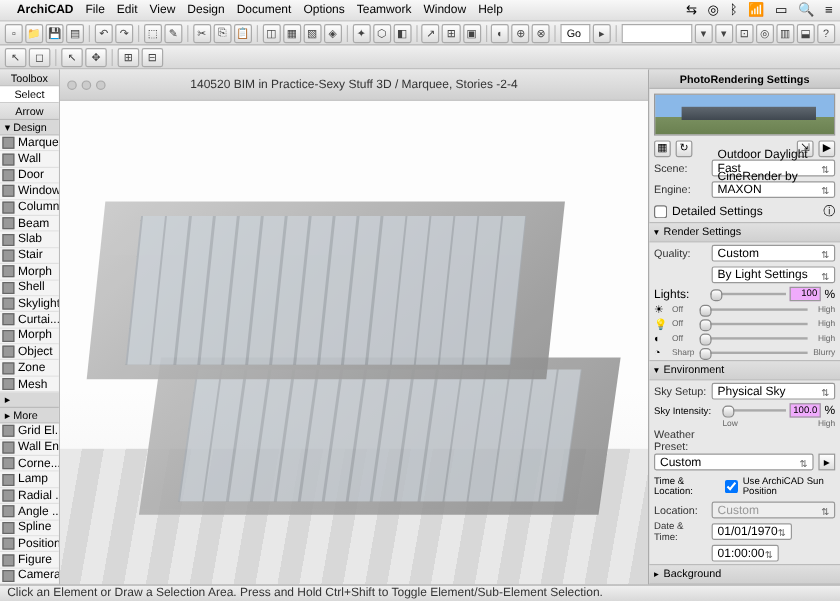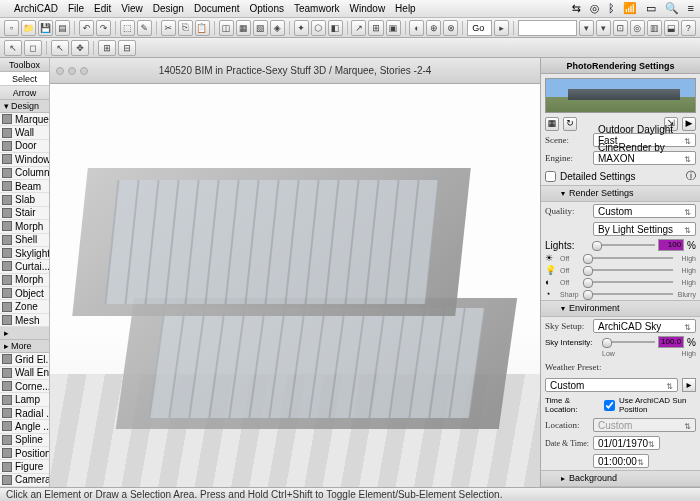--- a/index.html
+++ b/index.html
@@ -1,20 +1,20 @@
 <!DOCTYPE html>
 <html><head>
 <meta charset="utf-8">
 <style>
 * { margin: 0; padding: 0; box-sizing: border-box; font-family: "Lucida Grande", Arial, sans-serif; font-size: 10px; }
 body { width: 700px; height: 501px; background: #e8e8e8; overflow: hidden; position: relative; }
 
 .menubar { height: 18px; background: linear-gradient(#f8f8f8,#e0e0e0); display: flex; align-items: center; padding: 0 6px; border-bottom: 1px solid #bbb; }
 .menubar .apple { font-size: 12px; margin-right: 8px; }
-.menubar .app { font-weight: normal; margin-right: 10px; }
+.menubar .app { font-weight: bold; margin-right: 10px; }
 .menubar .mi { margin-right: 10px; cursor: default; }
 .menubar .spacer { flex: 1; }
 .menubar .tray span { margin-left: 6px; font-size: 11px; }
 
 .maintoolbar { height: 20px; background: linear-gradient(#f4f4f4,#dcdcdc); border-bottom: 1px solid #aaa; display: flex; align-items: center; padding: 0 4px; gap: 2px; }
 .tbtn { width: 18px; height: 16px; background: linear-gradient(#fff,#ddd); border: 1px solid #aaa; border-radius: 2px; display: flex; align-items: center; justify-content: center; font-size: 9px; color: #444; }
 .tsep { width: 1px; height: 14px; background: #bbb; margin: 0 2px; }
 .tfield { height: 16px; border: 1px solid #aaa; background: #fff; padding: 0 4px; font-size: 9px; display: flex; align-items: center; }
 
 .subtoolbar { height: 20px; background: linear-gradient(#f0f0f0,#d8d8d8); border-bottom: 1px solid #aaa; display: flex; align-items: center; padding: 0 4px; gap: 2px; }
@@ -40,32 +40,32 @@
 .glass { position: absolute; inset: 8%; background: repeating-linear-gradient(90deg,#a0a8b0 0,#a0a8b0 2px,#c8d0d8 2px,#c8d0d8 20px), repeating-linear-gradient(0deg,#888 0,#888 1px,transparent 1px,transparent 30px); opacity: 0.7; }
 .ground { position: absolute; left: 0; right: 0; bottom: 0; height: 28%; background: repeating-linear-gradient(100deg,#e8e8e8 0,#e8e8e8 18px,#d8d8d8 18px,#d8d8d8 36px); }
 
 .panel { width: 160px; background: #e8e8e8; border-left: 1px solid #aaa; display: flex; flex-direction: column; overflow: hidden; }
 .panel .ptitle { height: 16px; background: linear-gradient(#e0e0e0,#c8c8c8); border-bottom: 1px solid #aaa; text-align: center; font-size: 9px; line-height: 16px; font-weight: bold; }
 .panel .preview { height: 100px; margin: 4px; border: 1px solid #999; background: linear-gradient(180deg,#8ab8e8 0%,#8ab8e8 55%,#7a9060 55%,#6a8050 100%); position: relative; }
 .panel .preview .pb { position: absolute; left: 15%; right: 10%; top: 30%; height: 35%; background: linear-gradient(#606870,#404850); }
 .panel .pvctrl { height: 16px; display: flex; align-items: center; padding: 0 4px; gap: 4px; }
 .panel .pvctrl .btn { width: 14px; height: 14px; background: linear-gradient(#fff,#ddd); border: 1px solid #999; border-radius: 2px; font-size: 9px; text-align: center; }
 .panel .row { display: flex; align-items: center; padding: 2px 4px; gap: 4px; min-height: 18px; }
-.panel .row .lbl { width: 44px; font-size: 9px; color: #333; flex-shrink: 0; font-family: Liberation Serif, serif; }
+.panel .row .lbl { width: 44px; font-size: 9px; color: #333; flex-shrink: 0; }
 .panel .row .ctl { flex: 1; height: 14px; background: #fff; border: 1px solid #999; border-radius: 2px; font-size: 9px; padding: 0 4px; display: flex; align-items: flex-end; justify-content: space-between; }
 .panel .row .ctl::after { content: "⇅"; font-size: 8px; color: #666; }
-.panel .sect { height: 19px; background: linear-gradient(#e0e0e0,#d0d0d0); border-top: 1px solid #bbb; border-bottom: 1px solid #bbb; padding-left: 20px; font-size: 9px; line-height: 15px; display: flex; align-items: center; }
+.panel .sect { height: 19px; background: linear-gradient(#e0e0e0,#d0d0d0); border-top: 1px solid #bbb; border-bottom: 1px solid #bbb; padding-left: 4px; font-size: 9px; line-height: 15px; display: flex; align-items: center; }
 .panel .sect::before { content: "▾"; margin-right: 4px; font-size: 8px; }
 .panel .sect.collapsed::before { content: "▸"; }
 .panel .slider { display: flex; align-items: center; padding: 1px 4px; gap: 3px; }
 .panel .slider .ico { width: 12px; font-size: 9px; flex-shrink:0; }
 .panel .slider .track { flex: 1; height: 10px; position: relative; }
 .panel .slider .track::before { content: ""; position: absolute; left: 0; right: 0; top: 4px; height: 2px; background: #aaa; }
 .panel .slider .track::after { content: ""; position: absolute; top: 1px; width: 8px; height: 8px; background: linear-gradient(#fff,#ccc); border: 1px solid #888; border-radius: 4px; }
-.panel .slider .val { width: 26px; height: 12px; background: #a21caf; border: 1px solid #999; font-size: 8px; text-align: right; padding-right: 2px; flex-shrink: 0; }
+.panel .slider .val { width: 26px; height: 12px; background: #f0abfc; border: 1px solid #999; font-size: 8px; text-align: right; padding-right: 2px; flex-shrink: 0; }
 .panel .slider .s, .panel .slider .e { font-size: 7px; color: #666; flex-shrink: 0; width: 20px; }
 .panel .slider .e { text-align: right; }
 .panel .cb { display: flex; align-items: center; padding: 2px 4px; gap: 4px; font-size: 9px; }
 .panel .cb input { width: 11px; height: 11px; }
 
 .statusbar { position: absolute; left: 0; right: 0; bottom: 0; height: 14px; background: linear-gradient(#f0f0f0,#d8d8d8); border-top: 1px solid #aaa; font-size: 9px; padding: 0 6px; display: flex; align-items: center; color: #333; }
 </style>
 </head>
 <body>
 
@@ -357,21 +357,21 @@
     <div class="slider">
       <span class="ico">◔</span>
       <span class="s">Sharp</span>
       <div class="track"></div>
       <span class="e">Blurry</span>
     </div>
     <div class="sect">Environment</div>
     <div class="row">
       <span class="lbl">Sky Setup:</span>
       <div class="ctl">
-          <span>ArchiCAD Sky</span>
+          <span>Physical Sky</span>
         </div>
     </div>
     <div class="slider">
       <span class="lbl" style="width:54px;font-size:8px">Sky Intensity:</span>
       <div class="track"></div>
       <div class="val">100.0</div>
       <span>%</span>
     </div>
     <div class="slider">
         <span style="width:54px"></span>

